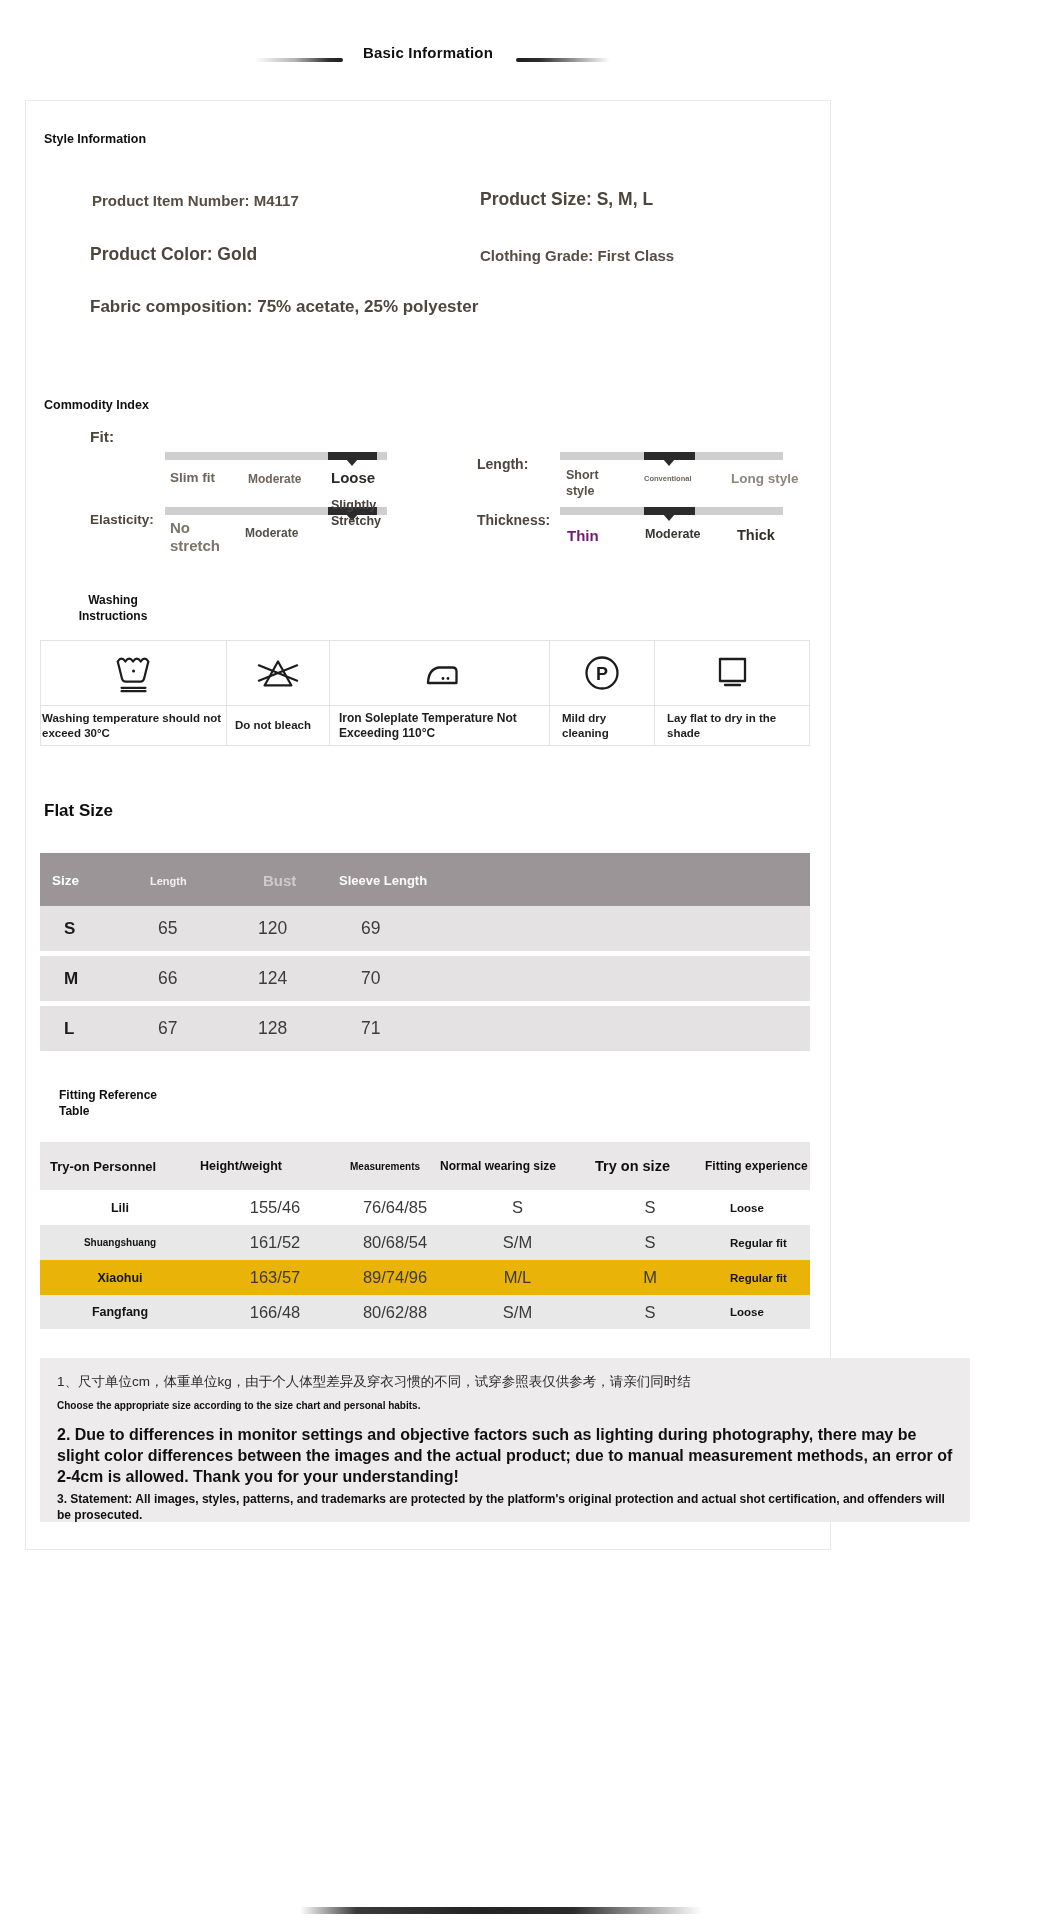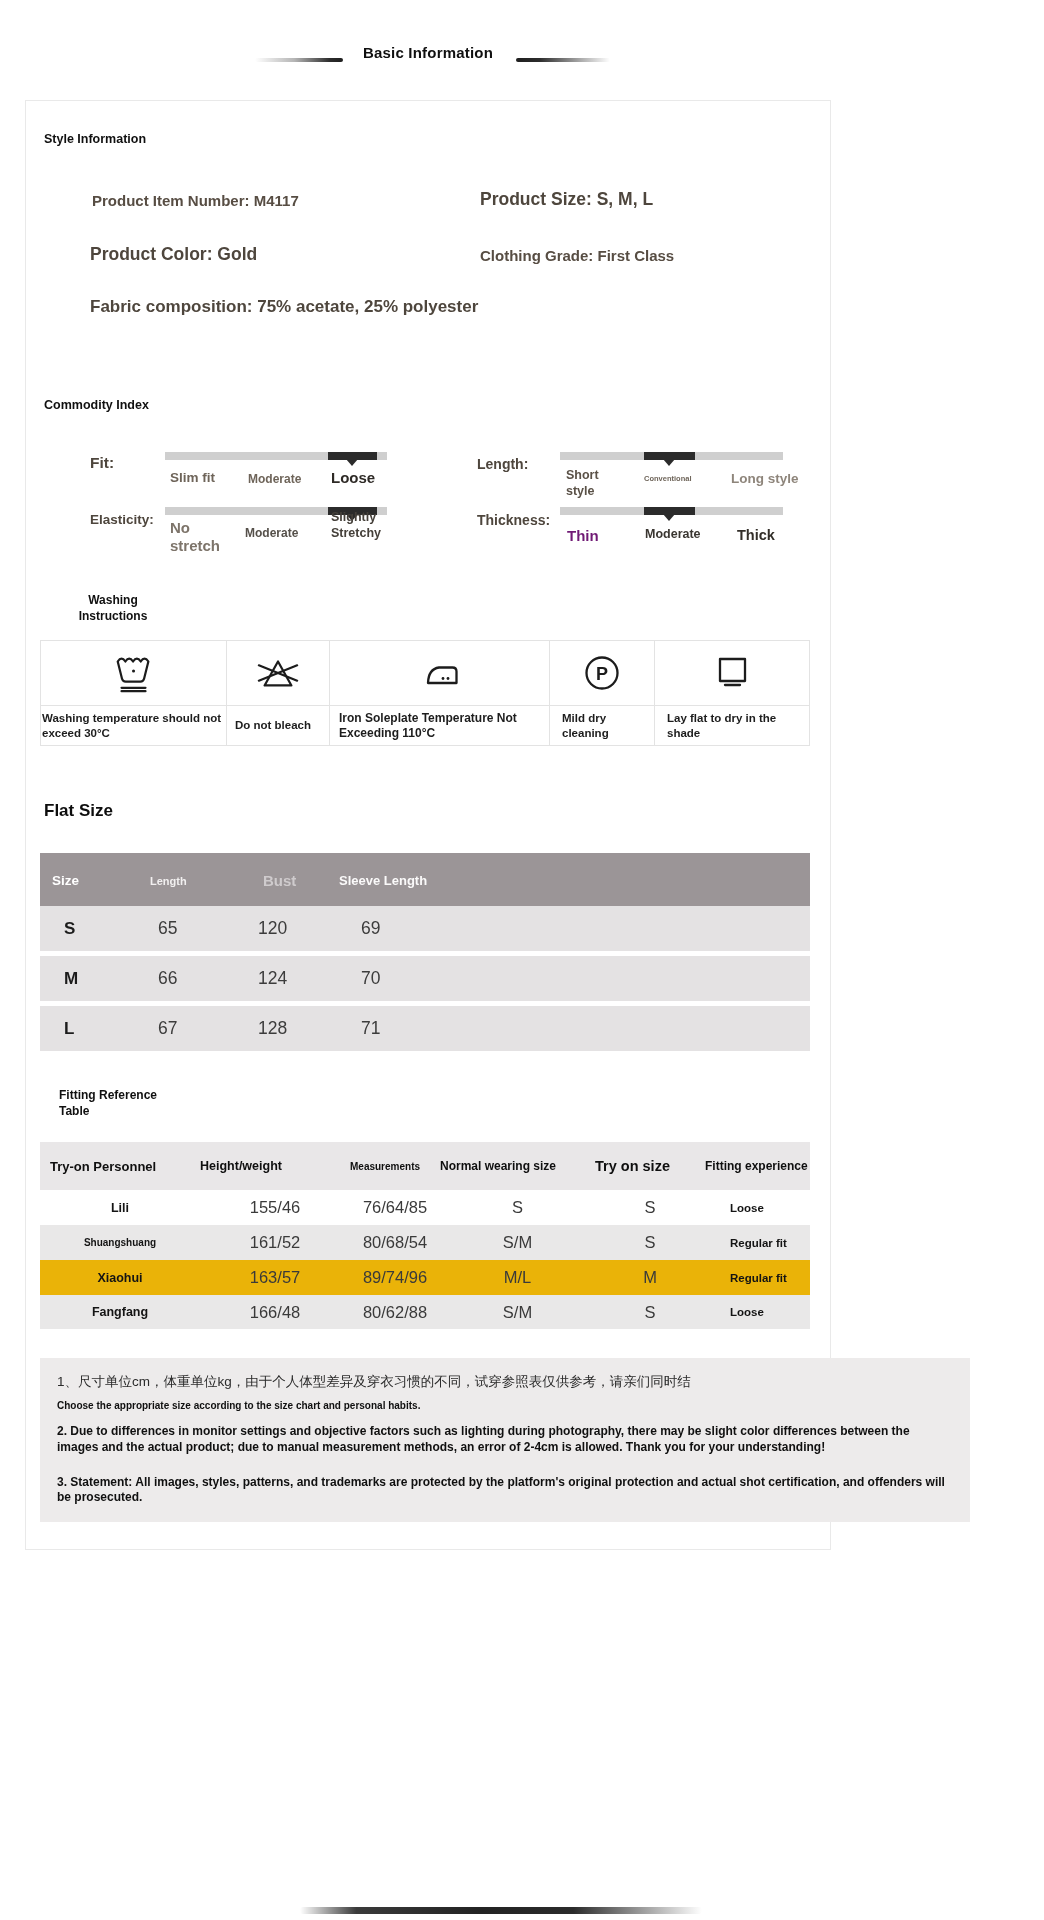--- a/index.html
+++ b/index.html
@@ -32,21 +32,21 @@
   #p-grade{left:480px;top:247px;font-size:15px;}
   #p-fabric{left:90px;top:297px;font-size:17px;color:#4e463d;}
 
   
   .sl-label{font-weight:bold;color:#4e463d;}
   .track{height:8px;background:#cfcfcf;}
   .fill{position:absolute;top:0;height:8px;background:#2b2b2b;}
   .marker{position:absolute;top:7px;width:0;height:0;border-left:6px solid transparent;border-right:6px solid transparent;border-top:7px solid #2b2b2b;}
   .opt{font-weight:bold;}
 
-  #fit-label{left:90px;top:454px;font-size:15.5px;text-align:center;}
+  #fit-label{left:90px;top:428px;font-size:15.5px;text-align:center;}
   #fit-track{left:165px;top:452px;width:222px;}
   #fit-fill{left:163px;width:49px;}
   #fit-marker{left:181px;}
   #fit-o1{left:170px;top:470px;font-size:13.5px;color:#6e6459;}
   #fit-o2{left:248px;top:472px;font-size:12px;color:#6e6459;}
   #fit-o3{left:331px;top:469px;font-size:15px;color:#2e2a26;}
 
   #len-label{left:477px;top:456px;font-size:14px;}
   #len-track{left:560px;top:452px;width:223px;}
   #len-fill{left:84px;width:51px;}
@@ -54,21 +54,21 @@
   #len-o1{left:566px;top:468px;width:54px;font-size:12.5px;color:#5a5147;line-height:1.25;}
   #len-o2{left:644px;top:474px;font-size:7.5px;color:#6e6459;}
   #len-o3{left:731px;top:471px;font-size:13.5px;color:#8e857b;}
 
   #ela-label{left:90px;top:512px;font-size:13.5px;}
   #ela-track{left:165px;top:507px;width:222px;}
   #ela-fill{left:163px;width:49px;}
   #ela-marker{left:181px;}
   #ela-o1{left:170px;top:519px;width:66px;font-size:15px;color:#7d746a;line-height:1.2;}
   #ela-o2{left:245px;top:526px;font-size:12px;color:#55504a;}
-  #ela-o3{left:331px;top:510px;width:72px;font-size:12.5px;color:#45403a;line-height:1.25;}
+  #ela-o3{left:331px;top:498px;width:72px;font-size:12.5px;color:#45403a;line-height:1.25;}
 
   #thk-label{left:477px;top:512px;font-size:14px;}
   #thk-track{left:560px;top:507px;width:223px;}
   #thk-fill{left:84px;width:51px;}
   #thk-marker{left:103px;}
   #thk-o1{left:567px;top:527px;font-size:15px;color:#701a75;}
   #thk-o2{left:645px;top:527px;font-size:12.5px;color:#3a3631;}
   #thk-o3{left:737px;top:527px;font-size:14.5px;color:#322e29;}
 
   
@@ -120,21 +120,21 @@
   .fr-row span{text-align:center;}
   .fr-name{font-size:12.5px;font-weight:bold;color:#141414;}
   #fr-r1 .fr-name{font-size:10px;}
   .fr-val{font-size:16.5px;color:#3a3a3a;}
   .fr-exp{font-size:11.5px;font-weight:bold;color:#141414;text-align:left !important;padding-left:25px;}
 
   
   .notes{left:40px;top:1358px;width:930px;height:164px;background:#edebeb;box-sizing:border-box;padding:15px 17px;}
   .n1{font-size:13.5px;color:#2b2b2b;white-space:nowrap;overflow:hidden;margin:0 0 9px 0;}
   .n2{font-size:10px;font-weight:bold;color:#101010;margin:0 0 13px 0;}
-  .n3{font-size:12px;font-weight:bold;color:#101010;line-height:1.32;margin:0 0 19px 0;}
+  .n3{font-size:16px;font-weight:bold;color:#101010;line-height:1.32;margin:0 0 5px 0;}
   .n4{font-size:12px;font-weight:bold;color:#101010;line-height:1.32;margin:0;}
 
   
   .bottom-line{left:300px;top:1907px;width:402px;height:7px;border-radius:3px;
     background:linear-gradient(to right,rgba(70,70,70,0) 0%,#3a3a3a 14%,#232323 45%,#2b2b2b 68%,rgba(140,140,140,.75) 87%,rgba(195,195,195,0) 100%);}
 </style>
 </head>
 <body>
 
 <h1 class="abs page-title">Basic Information</h1>

